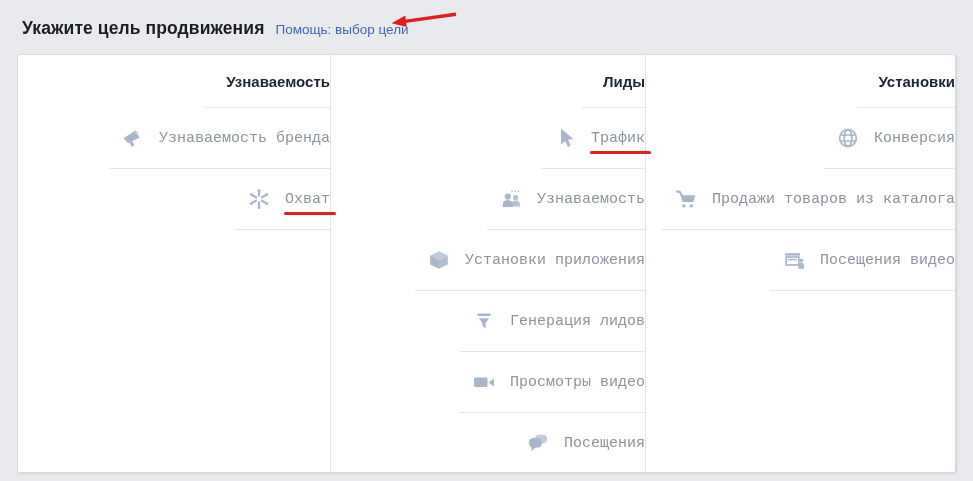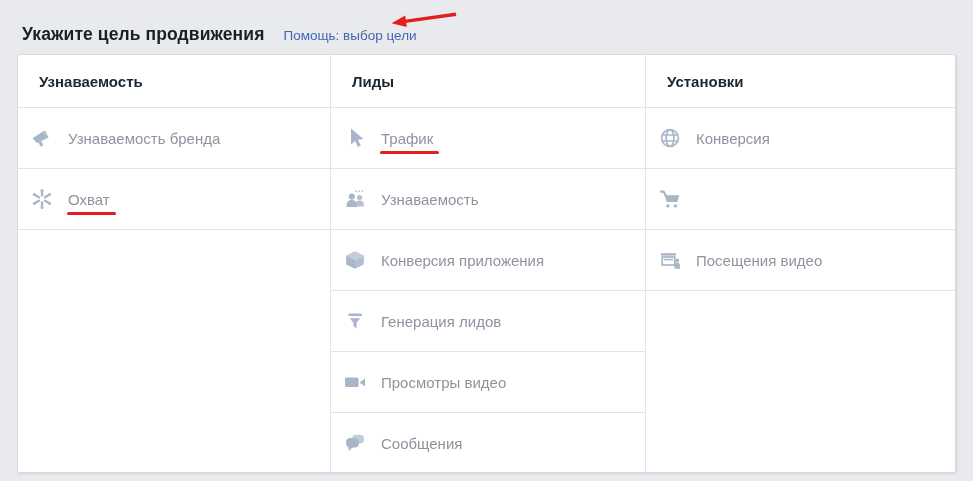--- a/index.html
+++ b/index.html
@@ -3,49 +3,49 @@
 <meta charset="utf-8">
 <style>
   html,body{margin:0;padding:0;}
   body{
     width:973px;height:481px;position:relative;overflow:hidden;
     background:#e9eaed;
     font-family:"Liberation Sans", sans-serif;
     -webkit-font-smoothing:antialiased;
   }
   
-  .topbar{position:absolute;left:22px;top:24px;display:flex;align-items:baseline;gap:19px;}
+  .topbar{position:absolute;left:22px;top:18px;display:flex;align-items:baseline;gap:11px;}
   .page-title{font-size:17.5px;font-weight:700;color:#1a1e25;letter-spacing:.1px;}
   .help-link{font-size:13.5px;color:#4267b2;text-decoration:none;cursor:pointer;}
   .red-arrow{position:absolute;left:389px;top:6px;width:80px;height:26px;}
   
   .obj-table{
     position:absolute;left:17px;top:54px;width:939px;height:419px;
     background:#ffffff;border:1px solid #d9dbdf;border-radius:3px;
     box-shadow:1px 1px 2px rgba(0,0,0,.10);
     display:grid;grid-template-columns:313px 315px 1fr;
     box-sizing:border-box;overflow:hidden;
   }
-  .obj-col{display:flex;flex-direction:column;min-width:0;}
+  .obj-col{display:flex;flex-direction:column;min-width:0;align-items:flex-end;}
   .obj-col.bordered{border-right:1px solid #e2e4e8;}
   .col-header{
     height:52px;flex:0 0 52px;display:flex;align-items:center;
     padding-left:21px;border-bottom:1px solid #e2e4e8;
     font-size:15px;font-weight:700;color:#1c2733;
   }
   .obj-item{
     height:60px;flex:0 0 60px;display:flex;align-items:center;
     padding-left:12px;border-bottom:1px solid #e2e4e8;cursor:pointer;
     background:#fff;
   }
   .obj-item:last-child{border-bottom:none;}
   .obj-filler{flex:1 1 auto;background:#fff;}
   .obj-icon{width:24px;height:24px;flex:0 0 24px;margin-right:14px;display:flex;align-items:center;justify-content:center;}
   .obj-icon svg{display:block;}
-  .obj-label{font-size:15px;color:#8d949e;white-space:nowrap;}
+  .obj-label{font-size:15px;color:#8d949e;white-space:nowrap;font-family:Liberation Mono, monospace;}
   .u-red{position:relative;display:inline-block;}
   .u-red::after{
     content:"";position:absolute;left:-1px;right:-6px;bottom:-7px;height:3px;
     background:#e21f1f;border-radius:1.5px;
   }
 </style>
 </head>
 <body>
 
 <div class="topbar">
@@ -126,21 +126,21 @@
     </div>
 
     <div class="obj-item">
       <span class="obj-icon">
         <svg width="24" height="24" viewBox="0 0 24 24">
           <polygon points="12,3.2 20.8,7.6 12,12 3.2,7.6" fill="#c3ccdb"></polygon>
           <polygon points="3.2,7.6 12,12 12,20.8 3.2,16.4" fill="#a9b5c8"></polygon>
           <polygon points="20.8,7.6 12,12 12,20.8 20.8,16.4" fill="#b4bfd1"></polygon>
         </svg>
       </span>
-      <span class="obj-label">Конверсия приложения</span>
+      <span class="obj-label">Установки приложения</span>
     </div>
 
     <div class="obj-item">
       <span class="obj-icon">
         <svg width="24" height="24" viewBox="0 0 24 24">
           <rect x="5.2" y="4.6" width="13.6" height="2.5" rx="1.2" fill="#a9b5c8"></rect>
           <polygon points="6.8,9.2 17.2,9.2 13.6,13.8 13.6,19.4 10.4,17 10.4,13.8" fill="#a9b5c8"></polygon>
         </svg>
       </span>
       <span class="obj-label">Генерация лидов</span>
@@ -157,21 +157,21 @@
     </div>
 
     <div class="obj-item">
       <span class="obj-icon">
         <svg width="24" height="24" viewBox="0 0 24 24">
           <rect x="9" y="3.8" width="12" height="8.6" rx="4" fill="#c3ccdb"></rect>
           <rect x="3" y="7" width="13" height="9.4" rx="4.2" fill="#a9b5c8"></rect>
           <polygon points="5.5,15 5.5,20 10.5,15.8" fill="#a9b5c8"></polygon>
         </svg>
       </span>
-      <span class="obj-label">Сообщения</span>
+      <span class="obj-label">Посещения</span>
     </div>
   </div>
 
   <div class="obj-col">
     <div class="col-header">Установки</div>
 
     <div class="obj-item">
       <span class="obj-icon">
         <svg width="24" height="24" viewBox="0 0 24 24">
           <g stroke="#a9b5c8" stroke-width="1.7" fill="none">
@@ -187,20 +187,21 @@
 
     <div class="obj-item">
       <span class="obj-icon">
         <svg width="24" height="24" viewBox="0 0 24 24">
           <polyline points="2.8,4.6 5.6,4.6 8,9" fill="none" stroke="#a9b5c8" stroke-width="2.2" stroke-linecap="round"></polyline>
           <polygon points="6.6,8.2 21.2,8.2 19.3,14.9 8.7,14.9" fill="#a9b5c8"></polygon>
           <circle cx="9.8" cy="18.9" r="1.7" fill="#a9b5c8"></circle>
           <circle cx="17.4" cy="18.9" r="1.7" fill="#a9b5c8"></circle>
         </svg>
       </span>
+      <span class="obj-label">Продажи товаров из каталога</span>
     </div>
 
     <div class="obj-item">
       <span class="obj-icon">
         <svg width="24" height="24" viewBox="0 0 24 24">
           <rect x="3" y="5.2" width="15" height="2.4" fill="#a9b5c8"></rect>
           <rect x="4.2" y="9" width="12.6" height="8" fill="none" stroke="#a9b5c8" stroke-width="1.7"></rect>
           <line x1="6" y1="11.6" x2="15" y2="11.6" stroke="#a9b5c8" stroke-width="1.5"></line>
           <circle cx="19.2" cy="12.3" r="1.9" fill="#a9b5c8"></circle>
           <path d="M19.2 14.6 c-1.9 0 -2.8 1.4 -2.8 3 v3.2 h5.6 v-3.2 c0 -1.6 -0.9 -3 -2.8 -3 Z" fill="#a9b5c8"></path>

